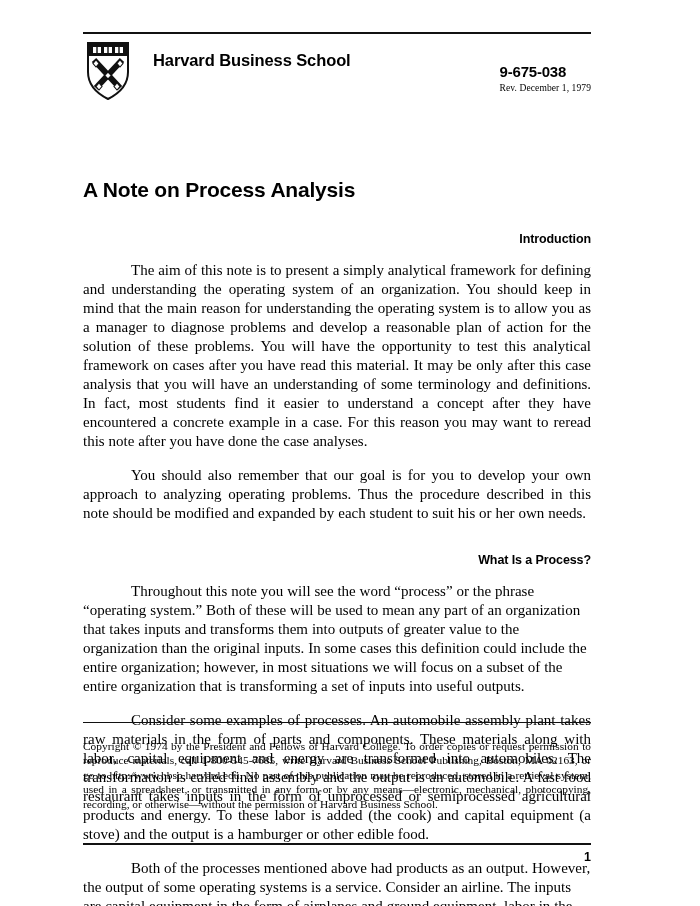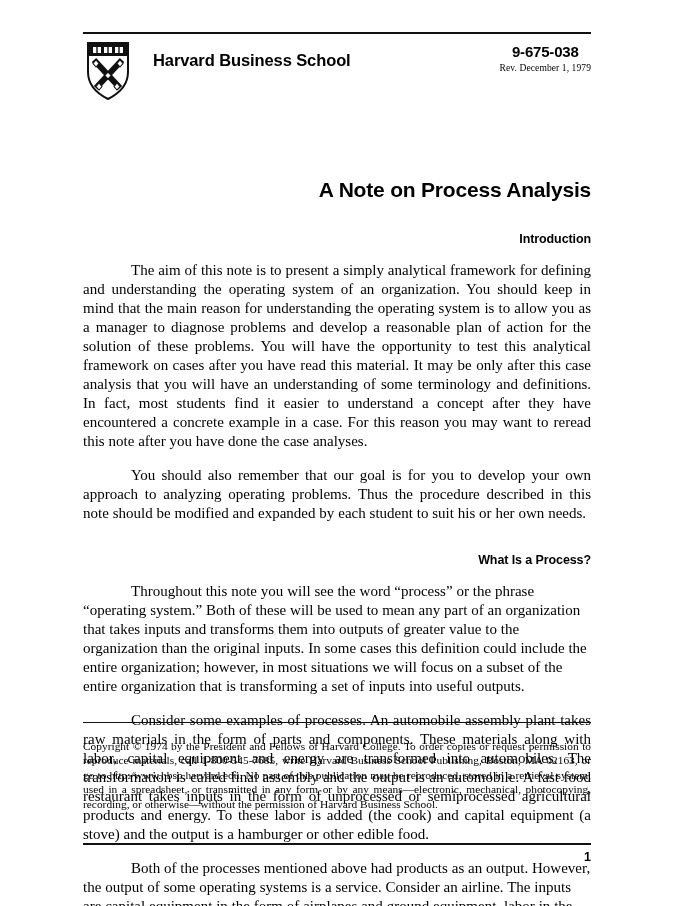--- a/index.html
+++ b/index.html
@@ -47,44 +47,44 @@
     font-family: "Liberation Sans", "DejaVu Sans", sans-serif;
     font-weight: bold;
     font-size: 16.5px;
     letter-spacing: -0.1px;
     margin-left: 24px;
     margin-top: 9px;
     flex: 1 1 auto;
     white-space: nowrap;
   }
   .docnum-block {
-    text-align: center;
+    text-align: left;
     flex: 0 0 auto;
-    margin-top: 2px;
+    margin-top: 22px;
   }
   .docnum {
     font-family: "Liberation Sans", "DejaVu Sans", sans-serif;
     font-weight: bold;
     font-size: 15px;
     line-height: 1.05;
     letter-spacing: -0.2px;
   }
   .docrev {
     font-family: "Liberation Serif", "DejaVu Serif", serif;
     font-size: 9.5px;
     margin-top: 3px;
     letter-spacing: 0.1px;
   }
 
   
   .doc-title {
     font-family: "Liberation Sans", "DejaVu Sans", sans-serif;
     font-weight: bold;
     font-size: 21px;
-    text-align: right;
+    text-align: left;
     margin-top: 72px;
     letter-spacing: -0.2px;
   }
 
   
   .section-head {
     font-family: "Liberation Sans", "DejaVu Sans", sans-serif;
     font-weight: bold;
     font-size: 12.5px;
     margin-top: 30px;

